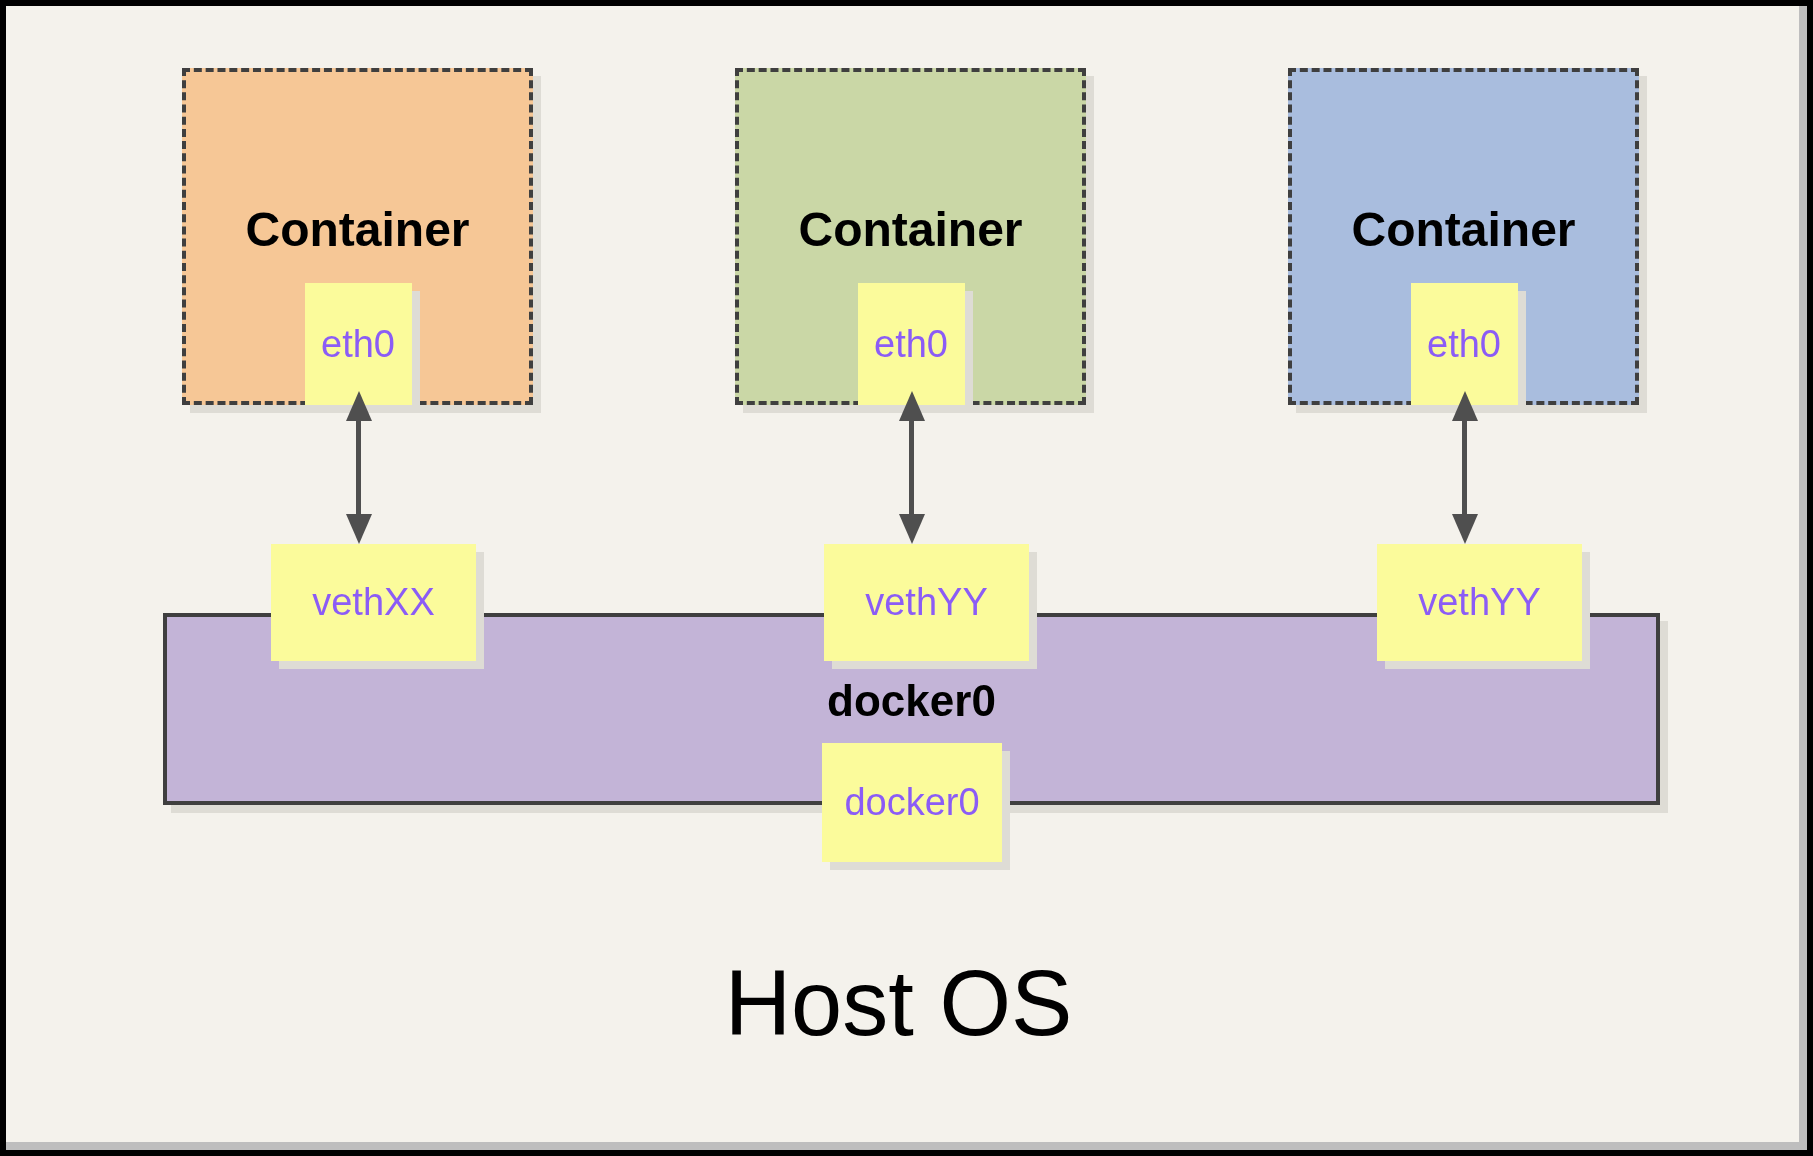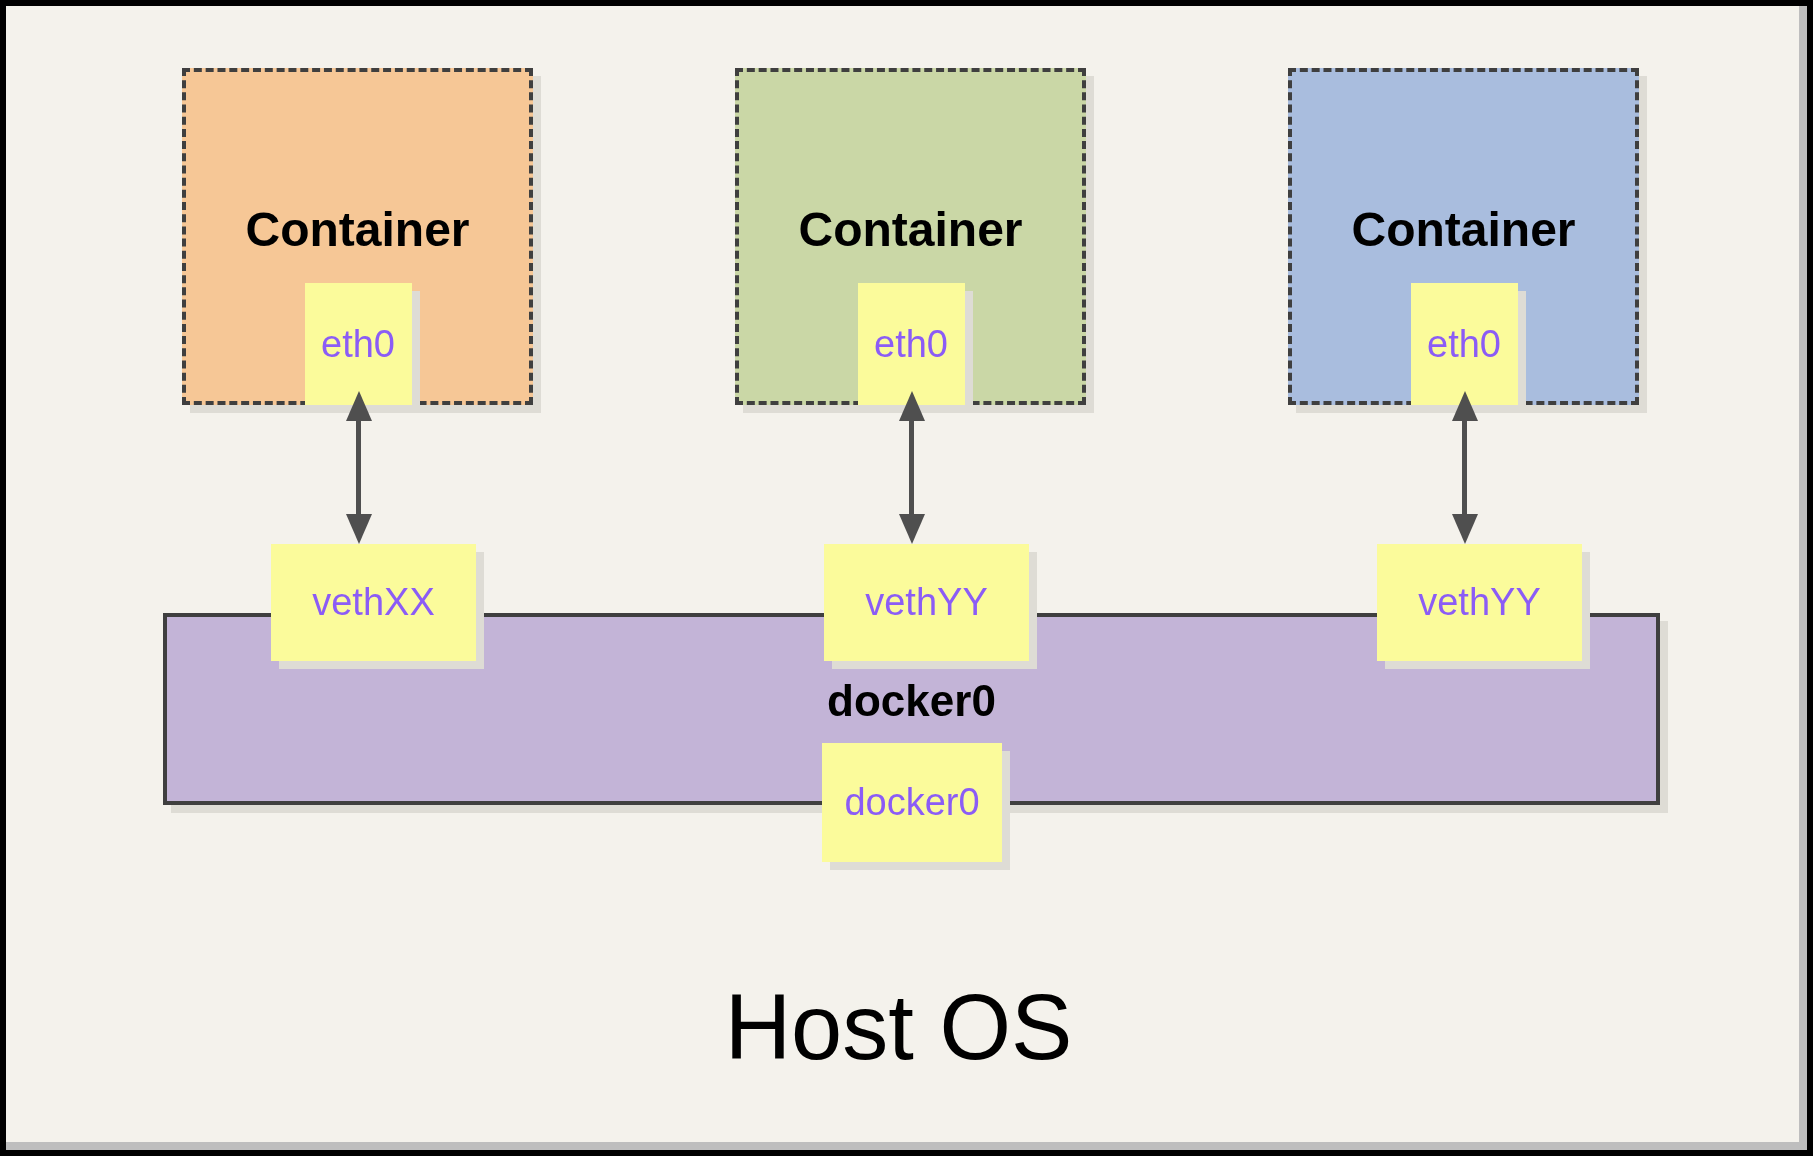--- a/index.html
+++ b/index.html
@@ -107,21 +107,20 @@
     left:1006px;top:834px;
     font-size:42px;color:#000;
     line-height:1.1;
     z-index:4;
   }
   .host-label{
     position:absolute;left:0;right:8px;top:951px;
     text-align:center;
     font-size:92px;color:#000;
     line-height:1;
-    margin-top:24px;
   }
 </style>
 </head>
 <body>
 
 <div class="stage">
   <div class="frame-shadow"></div>
   <div class="panel">
 
     <div class="container-box c1" style="background: rgb(246, 199, 150);">

